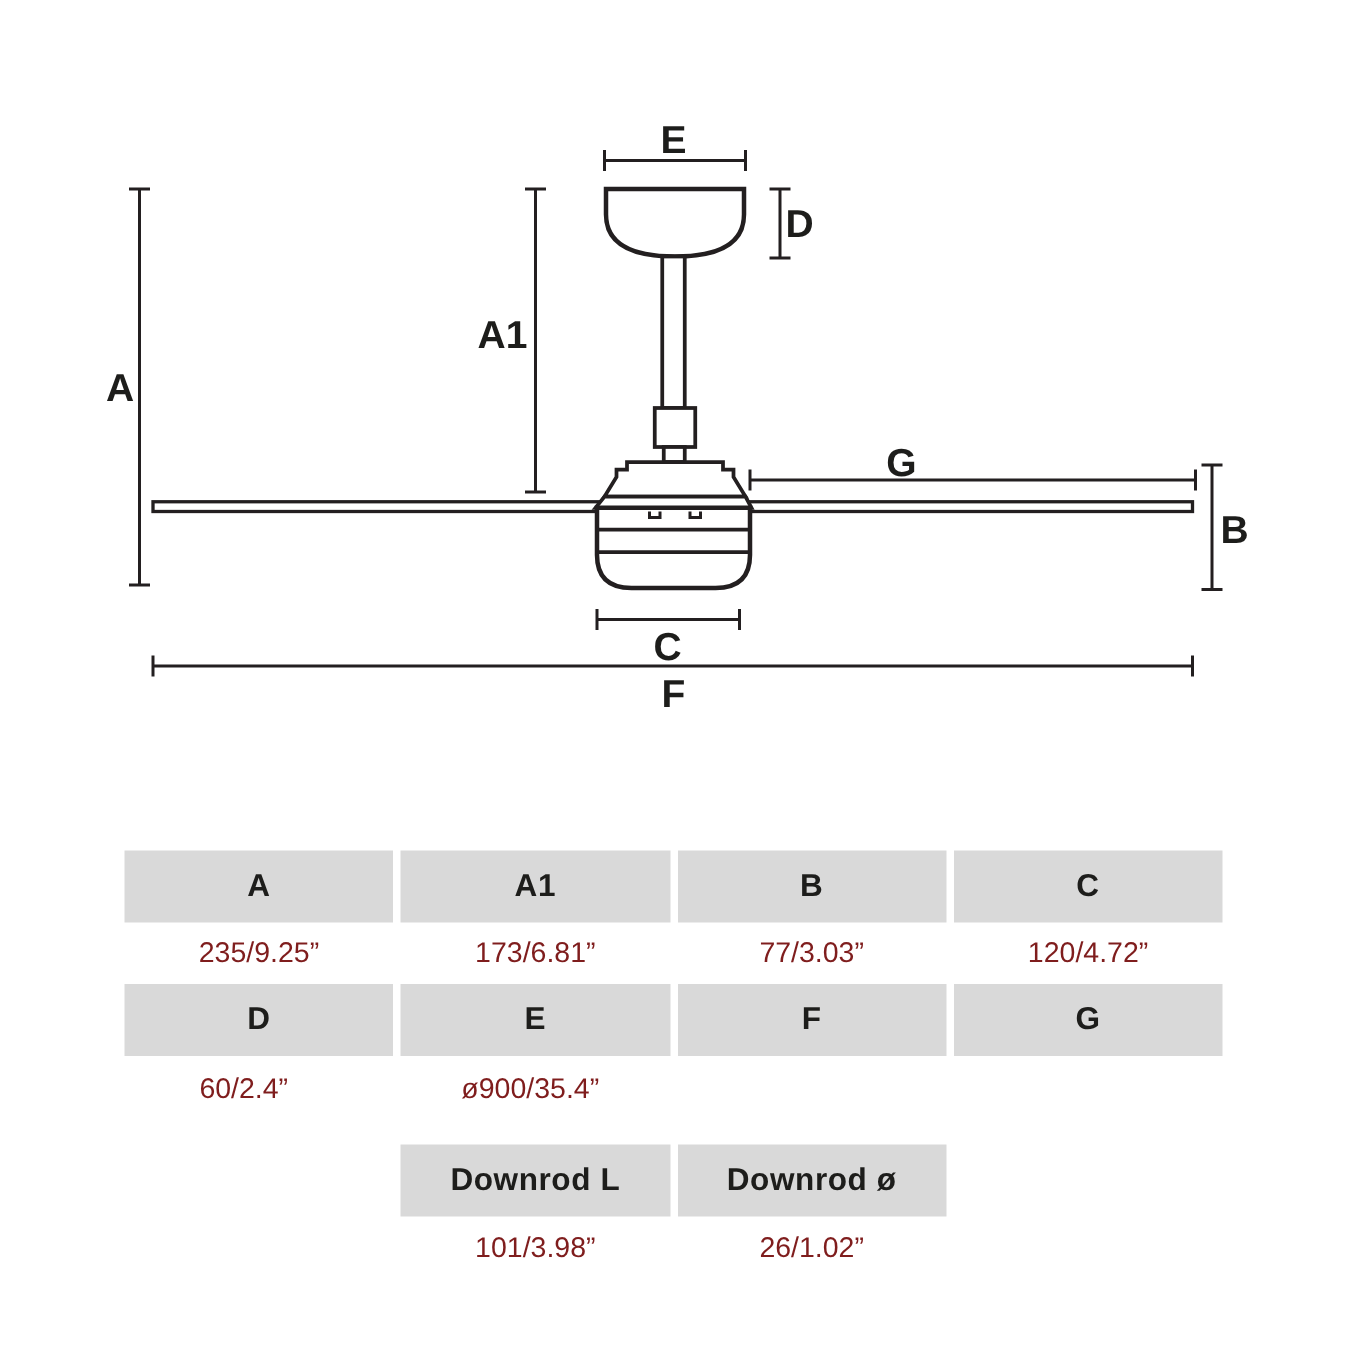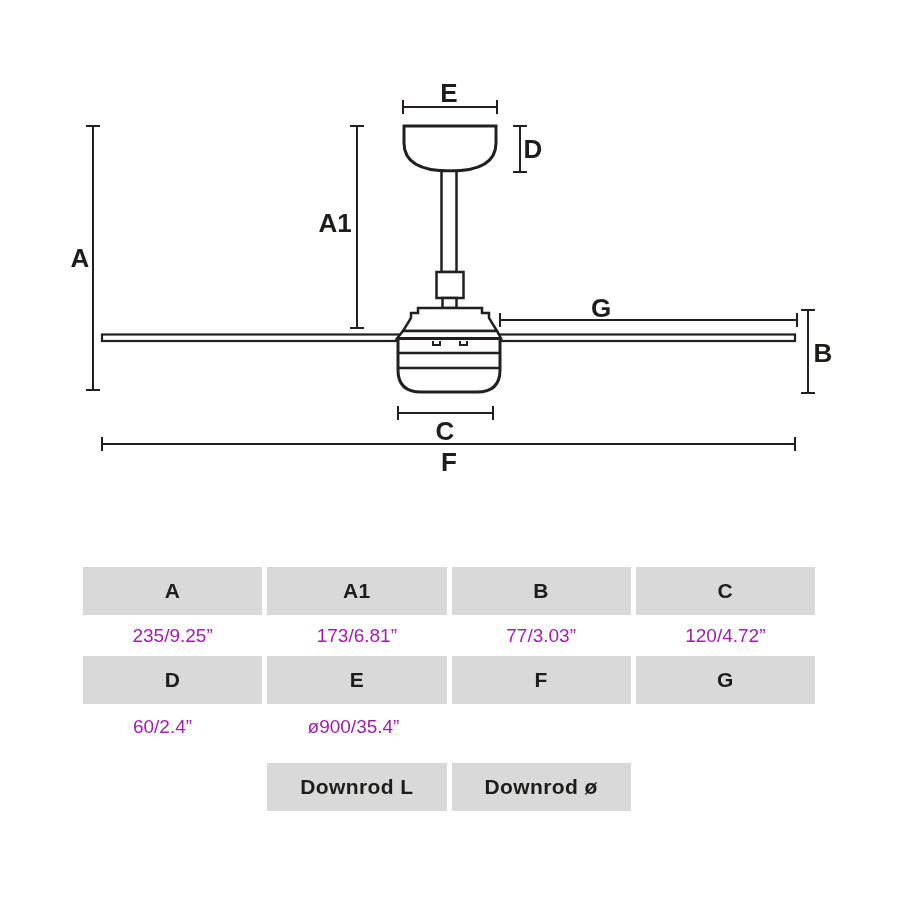--- a/index.html
+++ b/index.html
@@ -21,21 +21,21 @@
   .vrow1 { height: 41px; }
   .vrow2 { height: 45px; gap: 32px; }
   .vrow3 { height: 44px; }
   .spacer { height: 14px; }
   .hcell {
     background: #d9d9d9; color: #1d1d1b;
     display: flex; align-items: center; justify-content: center;
     font-weight: 700; font-size: 21px; letter-spacing: 0.4px;
   }
   .vcell {
-    color: #a21caf; display: flex; align-items: center; justify-content: center;
+    color: #7f1d1d; display: flex; align-items: center; justify-content: center;
     font-size: 19px;
   }
   .empty { background: transparent; }
 </style>
 </head>
 <body>
 
 <div class="stage">
 
   <svg class="diagram-svg" width="900" height="540" viewBox="0 0 900 540">
@@ -138,15 +138,21 @@
     </div>
 
     <div class="spacer"></div>
 
     <div class="trow hrow">
       <div class="empty"></div>
       <div class="hcell">Downrod L</div>
       <div class="hcell">Downrod ø</div>
       <div class="empty"></div>
     </div>
+    <div class="trow vrow3">
+      <div class="empty"></div>
+      <div class="vcell">101/3.98”</div>
+      <div class="vcell">26/1.02”</div>
+      <div class="empty"></div>
+    </div>
 
   </div>
 </div>
 
 </body></html>

